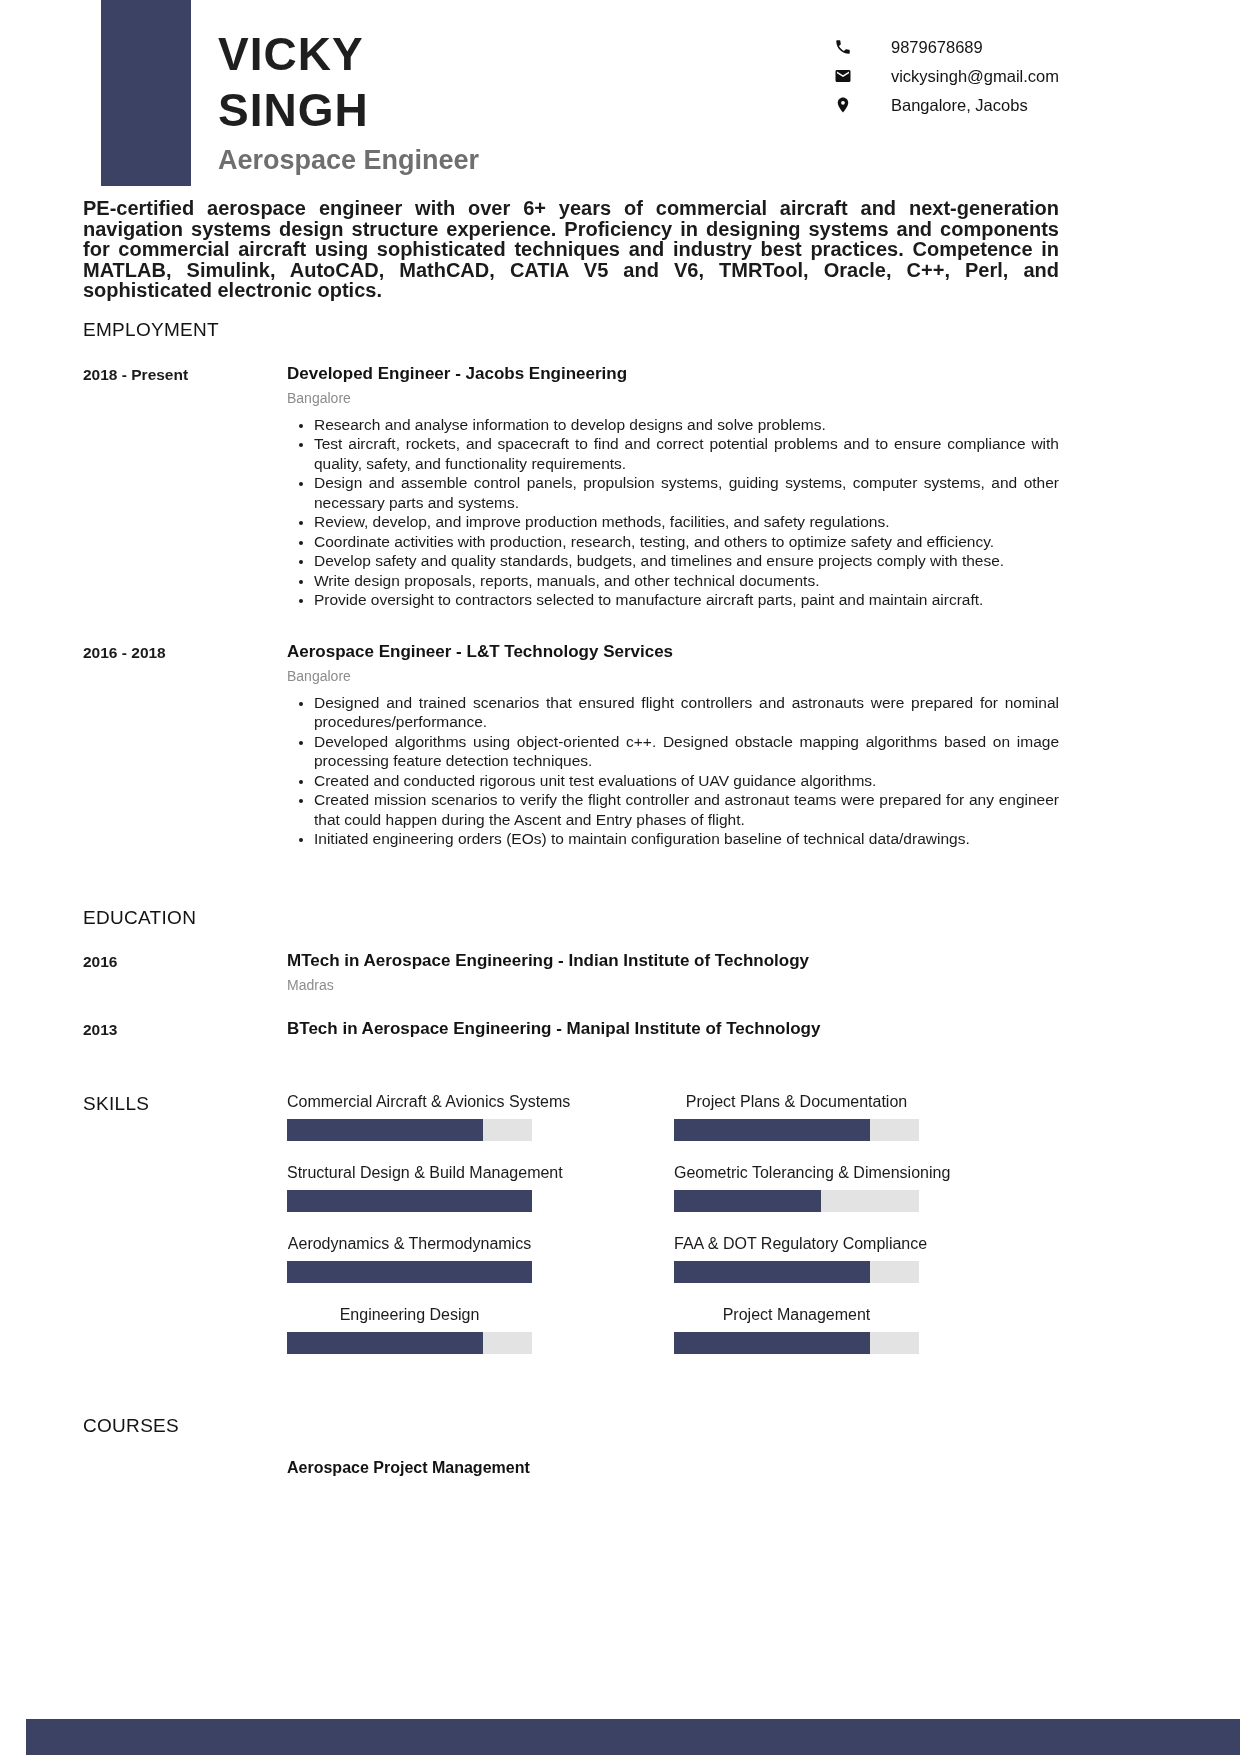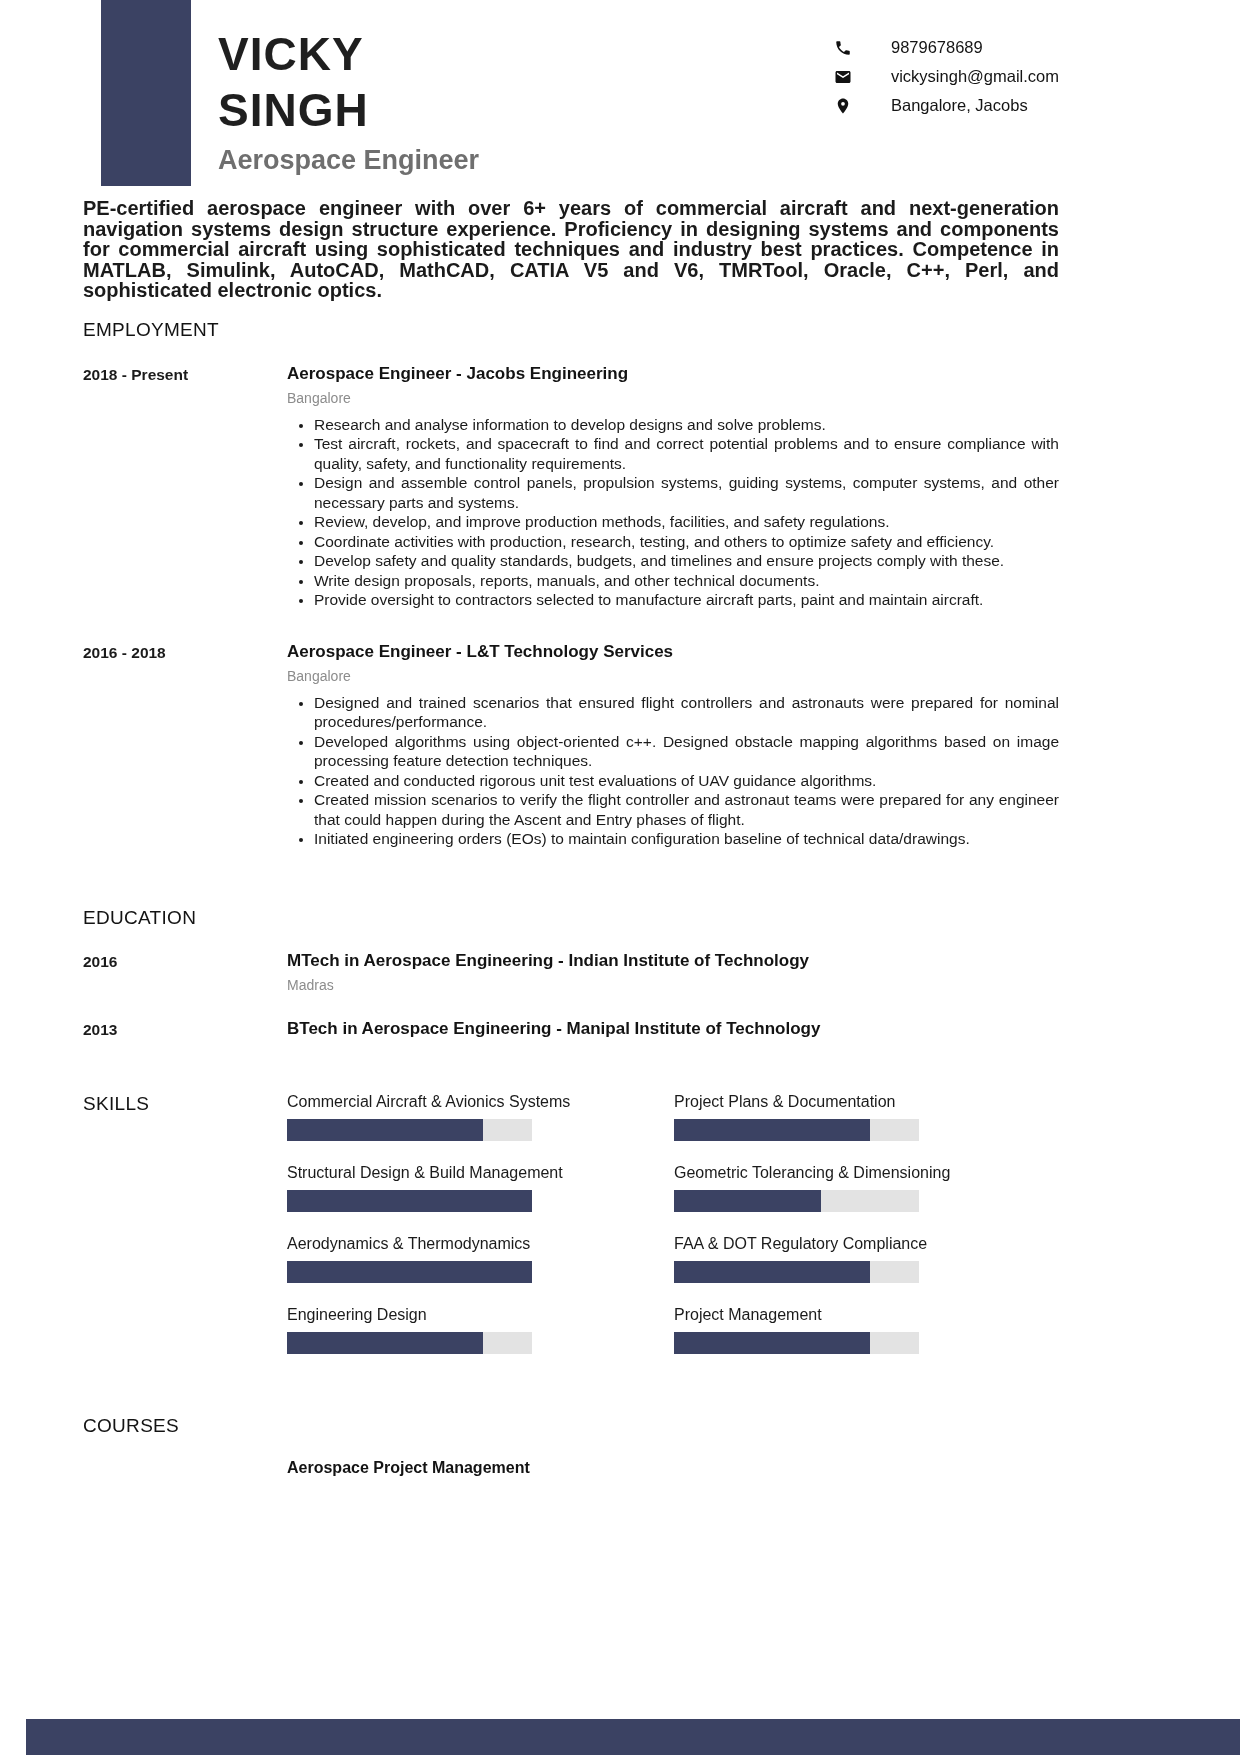--- a/index.html
+++ b/index.html
@@ -40,21 +40,21 @@
   }
   .role {
     margin-top: 7px;
     font-size: 27px;
     font-weight: bold;
     color: #6f6f6f;
   }
   .contact { margin-top: 38px; }
   .contact-row {
     display: flex;
-    align-items: flex-end;
+    align-items: flex-start;
     margin-bottom: 10px;
     font-size: 16.5px;
     color: #141414;
     gap: 27px;
   }
   .cicon { width: 18px; height: 18px; margin-right: 12px; flex: 0 0 auto; }
   .cicon svg { width: 18px; height: 18px; fill: #111; display: block; }
   
   .summary {
     margin: 22px 207px 0 57px;
@@ -117,20 +117,21 @@
     display: grid;
     grid-template-columns: 245px 245px;
     column-gap: 142px;
   }
   .skill { margin-bottom: 23px; }
   .skill-label {
     font-size: 16px;
     color: #1b1b1b;
     margin-bottom: 8px;
     white-space: nowrap;
+    text-align: center;
   }
   .skill-bar {
     width: 245px; height: 22px;
     background: #e3e3e3;
   }
   .skill-bar-fill {
     height: 100%;
     background: #3b4263;
   }
   
@@ -193,21 +194,21 @@
     </div>
   </div>
 
   <p class="summary">PE-certified aerospace engineer with over 6+ years of commercial aircraft and next-generation navigation systems design structure experience. Proficiency in designing systems and components for commercial aircraft using sophisticated techniques and industry best practices. Competence in MATLAB, Simulink, AutoCAD, MathCAD, CATIA V5 and V6, TMRTool, Oracle, C++, Perl, and sophisticated electronic optics.</p>
 
   <h2 class="section-heading">EMPLOYMENT</h2>
 
   <div class="row job-row">
     <div class="date-col">2018 - Present</div>
     <div class="content-col">
-      <h3 class="item-title">Aerospace Engineer - Jacobs Engineering</h3>
+      <h3 class="item-title">Developed Engineer - Jacobs Engineering</h3>
       <div class="location">Bangalore</div>
       <ul class="bullets">
         <li>Research and analyse information to develop designs and solve problems.</li>
         <li>Test aircraft, rockets, and spacecraft to find and correct potential problems and to ensure compliance with quality, safety, and functionality requirements.</li>
         <li>Design and assemble control panels, propulsion systems, guiding systems, computer systems, and other necessary parts and systems.</li>
         <li>Review, develop, and improve production methods, facilities, and safety regulations.</li>
         <li>Coordinate activities with production, research, testing, and others to optimize safety and efficiency.</li>
         <li>Develop safety and quality standards, budgets, and timelines and ensure projects comply with these.</li>
         <li>Write design proposals, reports, manuals, and other technical documents.</li>
         <li>Provide oversight to contractors selected to manufacture aircraft parts, paint and maintain aircraft.</li>

